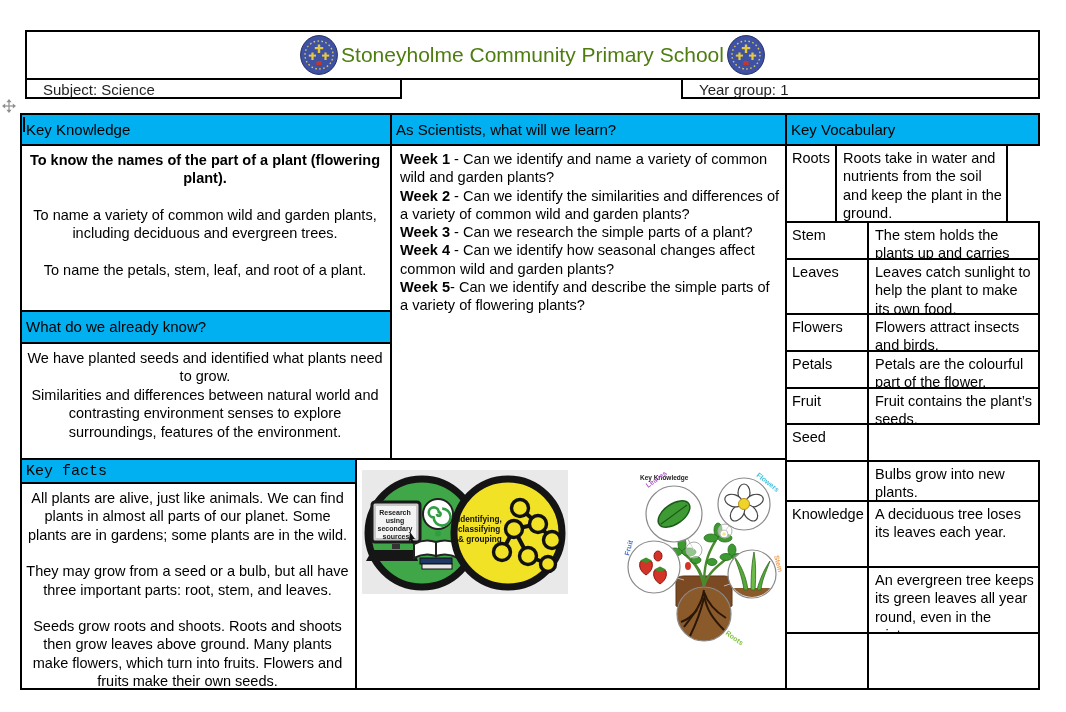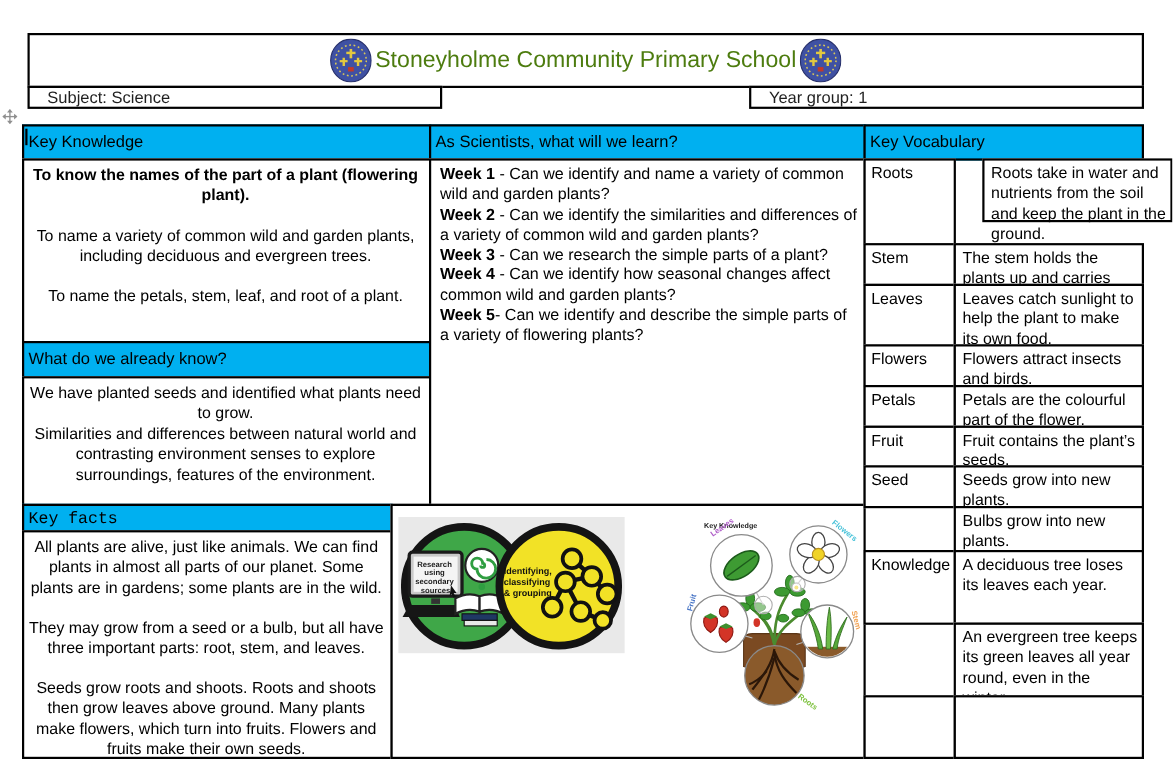--- a/index.html
+++ b/index.html
@@ -260,39 +260,38 @@
       <text font-size="7" font-weight="bold" font-family="Liberation Sans, sans-serif" transform="translate(150,92) rotate(75)" fill="#f0a050">Stem</text>
       <text font-size="7" font-weight="bold" font-family="Liberation Sans, sans-serif" transform="translate(101,170) rotate(36)" fill="#7fc241">Roots</text>
     </svg>
   </div>
 
   <div class="cell cyan hdr" style="left:785px;top:113px;width:255px;height:33px">
     <span>Key Vocabulary</span>
   </div>
 
   <div class="cell term" style="left:785px;top:144px;width:84px;height:79px">Roots</div>
-  <div class="cell def" style="left:893px;top:144px;width:173px;height:58px">Roots take in water and nutrients from the soil and keep the plant in the ground.</div>
+  <div class="cell def" style="left:835px;top:144px;width:173px;height:79px">Roots take in water and nutrients from the soil and keep the plant in the ground.</div>
 
   <div class="cell term" style="left:785px;top:221px;width:84px;height:39px">Stem</div>
   <div class="cell def" style="left:867px;top:221px;width:173px;height:39px">The stem holds the plants up and carries water.</div>
 
   <div class="cell term" style="left:785px;top:258px;width:84px;height:57px">Leaves</div>
   <div class="cell def" style="left:867px;top:258px;width:173px;height:57px">Leaves catch sunlight to help the plant to make its own food.</div>
 
   <div class="cell term" style="left:785px;top:313px;width:84px;height:39px">Flowers</div>
   <div class="cell def" style="left:867px;top:313px;width:173px;height:39px">Flowers attract insects and birds.</div>
 
   <div class="cell term" style="left:785px;top:350px;width:84px;height:39px">Petals</div>
   <div class="cell def" style="left:867px;top:350px;width:173px;height:39px">Petals are the colourful part of the flower.</div>
 
   <div class="cell term" style="left:785px;top:387px;width:84px;height:38px">Fruit</div>
   <div class="cell def" style="left:867px;top:387px;width:173px;height:38px">Fruit contains the plant’s seeds.</div>
 
   <div class="cell term" style="left:785px;top:423px;width:84px;height:39px">Seed</div>
-  <div class="cell def" style="left:867px;top:423px;width:173px;height:39px">Seeds grow into new plants.</div>
 
   <div class="cell def" style="left:867px;top:460px;width:173px;height:42px">Bulbs grow into new plants.</div>
 
   <div class="cell term" style="left:785px;top:500px;width:84px;height:68px">Knowledge</div>
   <div class="cell def" style="left:867px;top:500px;width:173px;height:68px">A deciduous tree loses its leaves each year.</div>
 
   <div class="cell def" style="left:867px;top:566px;width:173px;height:68px">An evergreen tree keeps its green leaves all year round, even in the winter.</div>
 
   <div class="cell term" style="left:785px;top:632px;width:84px;height:58px"></div>
   <div class="cell def" style="left:867px;top:632px;width:173px;height:58px"></div>

